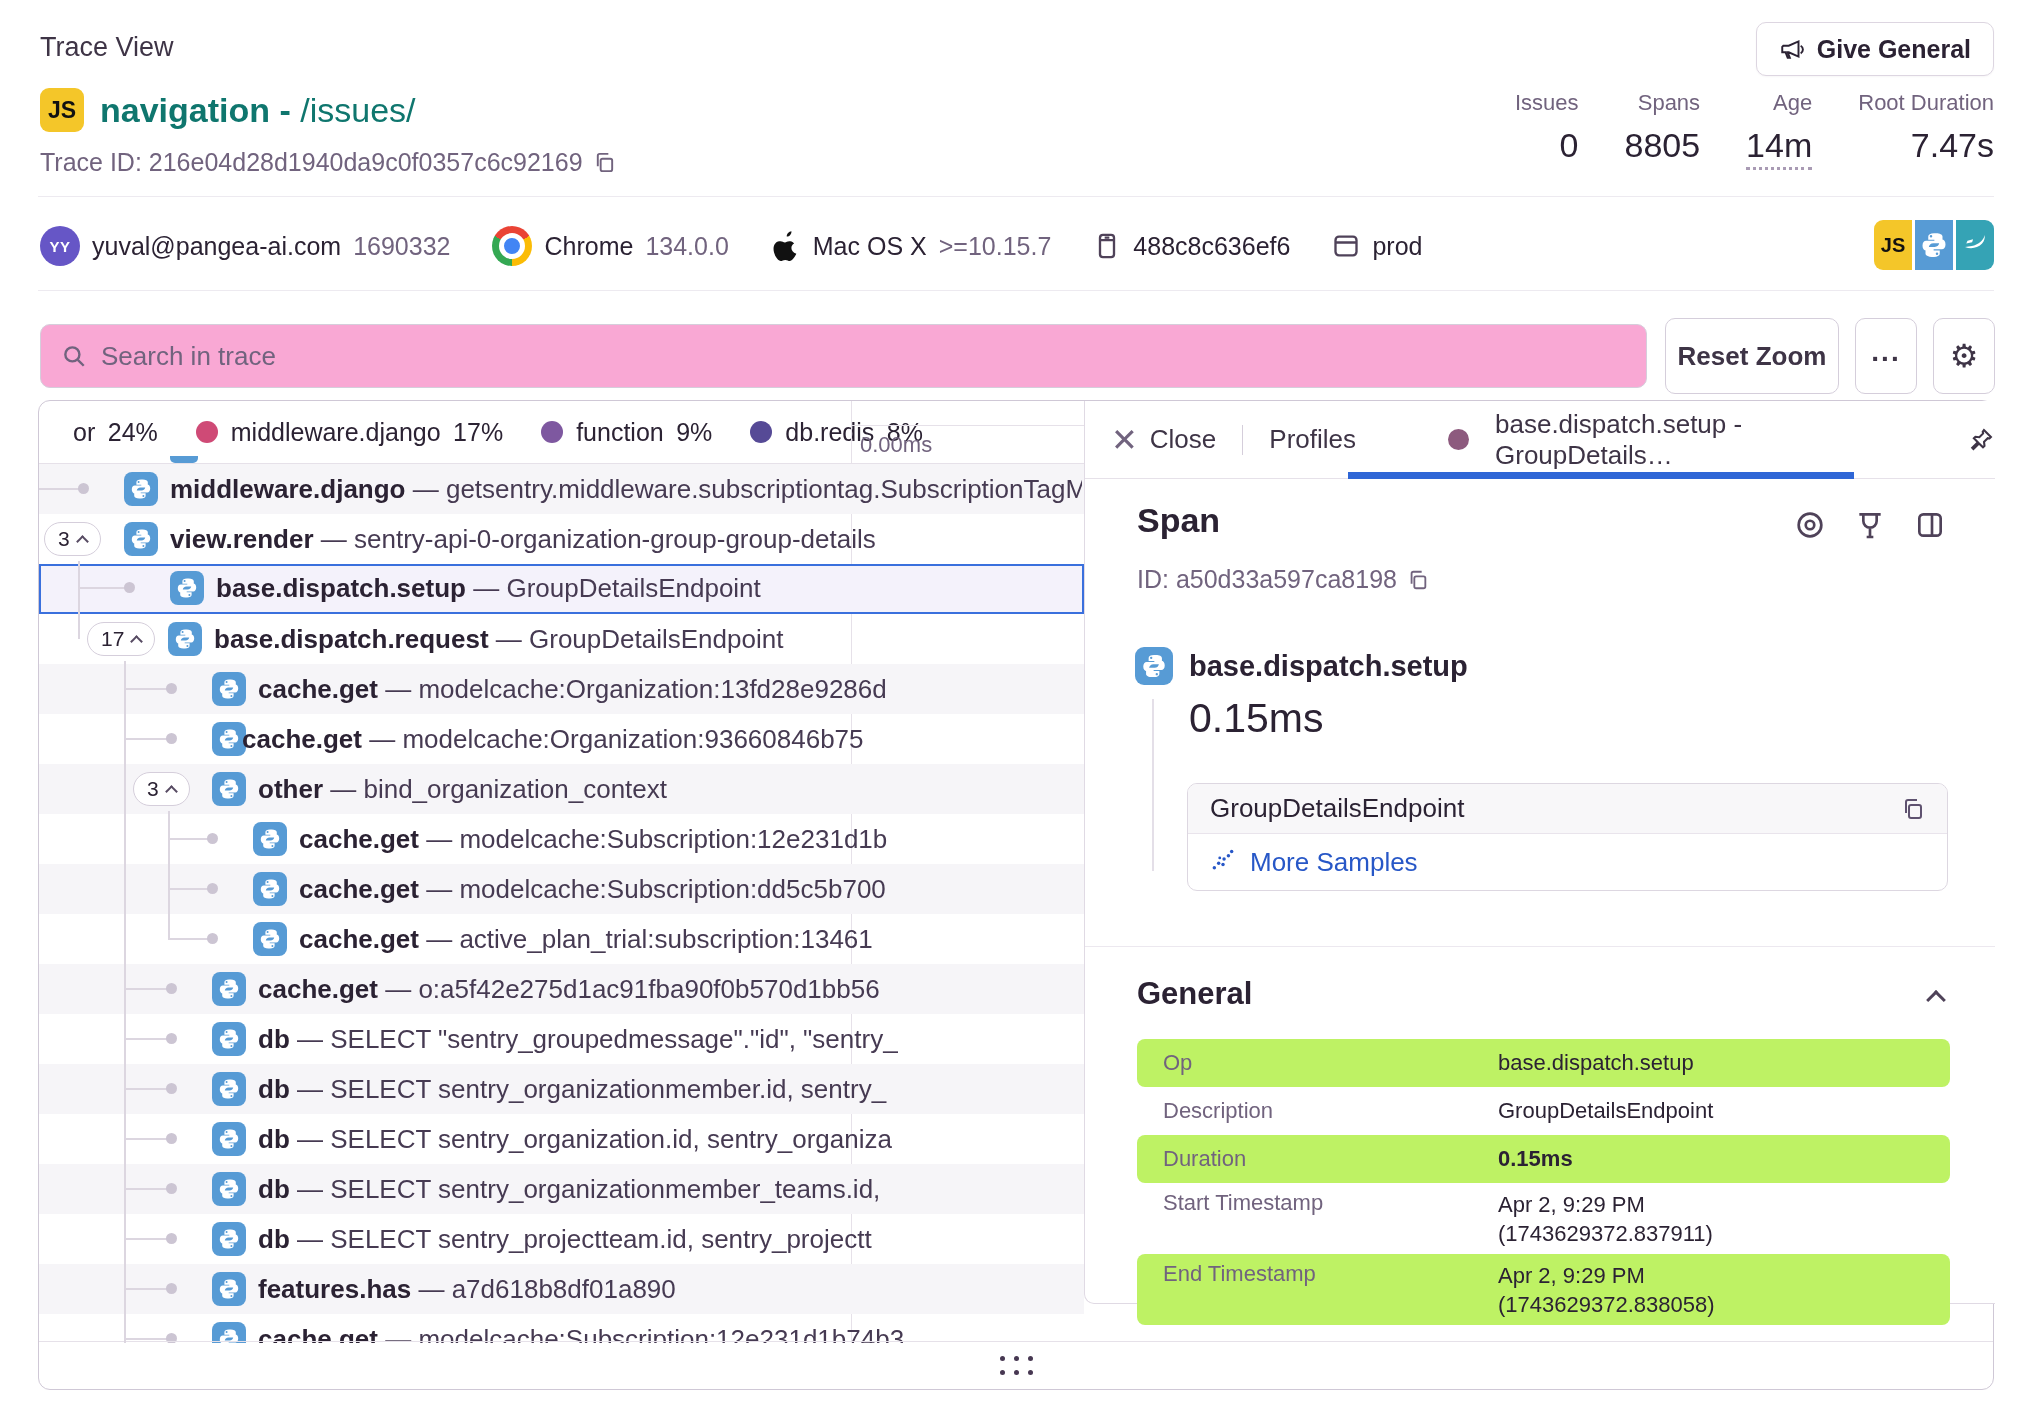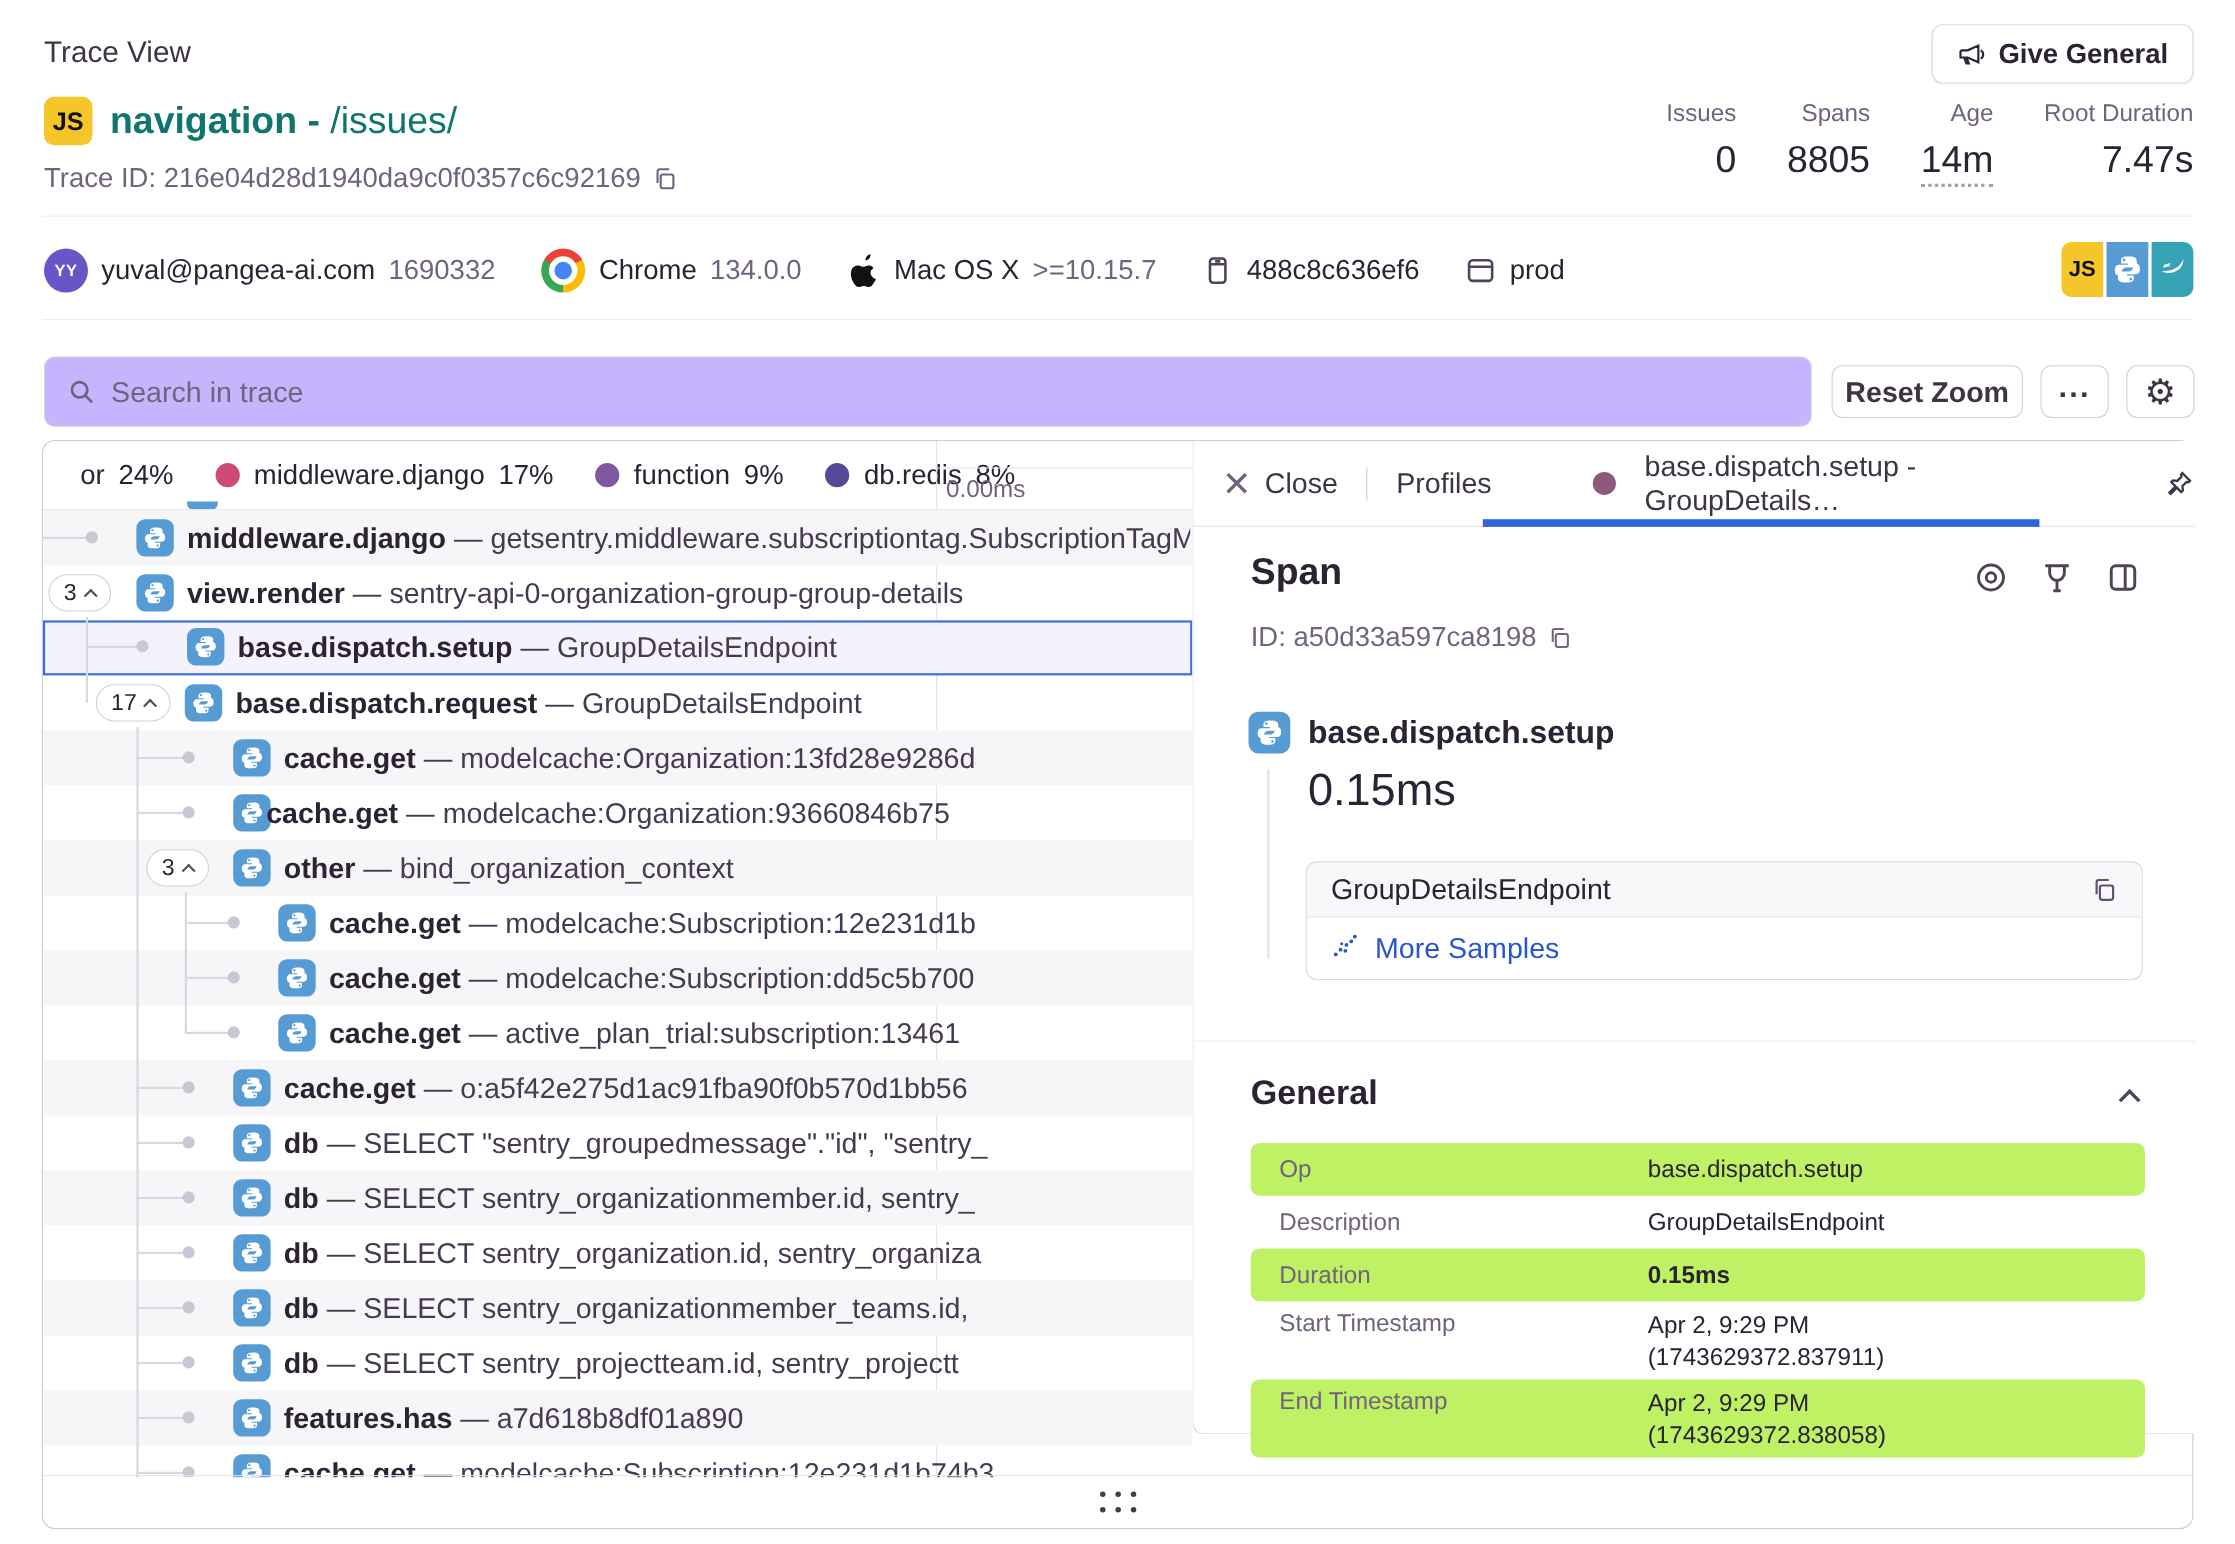--- a/index.html
+++ b/index.html
@@ -39,23 +39,23 @@
   .outline-ic{color:#4f4259;display:flex;align-items:center;}
   .platform-tiles{right:38px;top:220px;display:flex;gap:3px;}
   .ptile{width:38px;height:50px;display:flex;align-items:center;justify-content:center;overflow:hidden;}
   .ptile:first-child{border-radius:9px 0 0 9px;}
   .ptile:last-child{border-radius:0 9px 9px 0;}
   .ptile.js{font-size:20px;font-weight:900;color:#111;}
 
   
   .toolbar{left:40px;right:37px;top:324px;height:64px;display:flex;align-items:center;}
   .search-box{flex:1;height:64px;border:1.5px solid #d5cedb;border-radius:10px;display:flex;align-items:center;
-    gap:14px;padding:0 20px;background:#c4b5fd;}
+    gap:14px;padding:0 20px;background:#f9a8d4;}
   .search-box .ph{font-size:26px;color:#71637e;}
-  .tb-btn{height:48px;border:1.5px solid #d5cedb;border-radius:10px;background:#fff;display:flex;
+  .tb-btn{height:76px;border:1.5px solid #d5cedb;border-radius:10px;background:#fff;display:flex;
     align-items:center;justify-content:center;font-size:26px;font-weight:bold;color:#3e3446;cursor:pointer;}
   .reset-zoom{width:174px;margin-left:18px;}
   .more-btn{width:62px;margin-left:16px;font-size:28px;letter-spacing:2px;padding-bottom:10px;}
   .gear-btn{width:62px;margin-left:16px;font-weight:normal;font-size:32px;color:#3e3446;}
 
   
   .main{left:38px;top:400px;width:1956px;height:990px;border:1.5px solid #cfc8d6;border-radius:12px;background:#fff;}
   .legend{position:absolute;left:0;top:0;width:1045px;height:62px;display:flex;align-items:center;gap:38px;
     padding-left:34px;font-size:25px;color:#2b2233;overflow:hidden;}
   .legend .item{display:flex;align-items:center;gap:13px;white-space:nowrap;}

